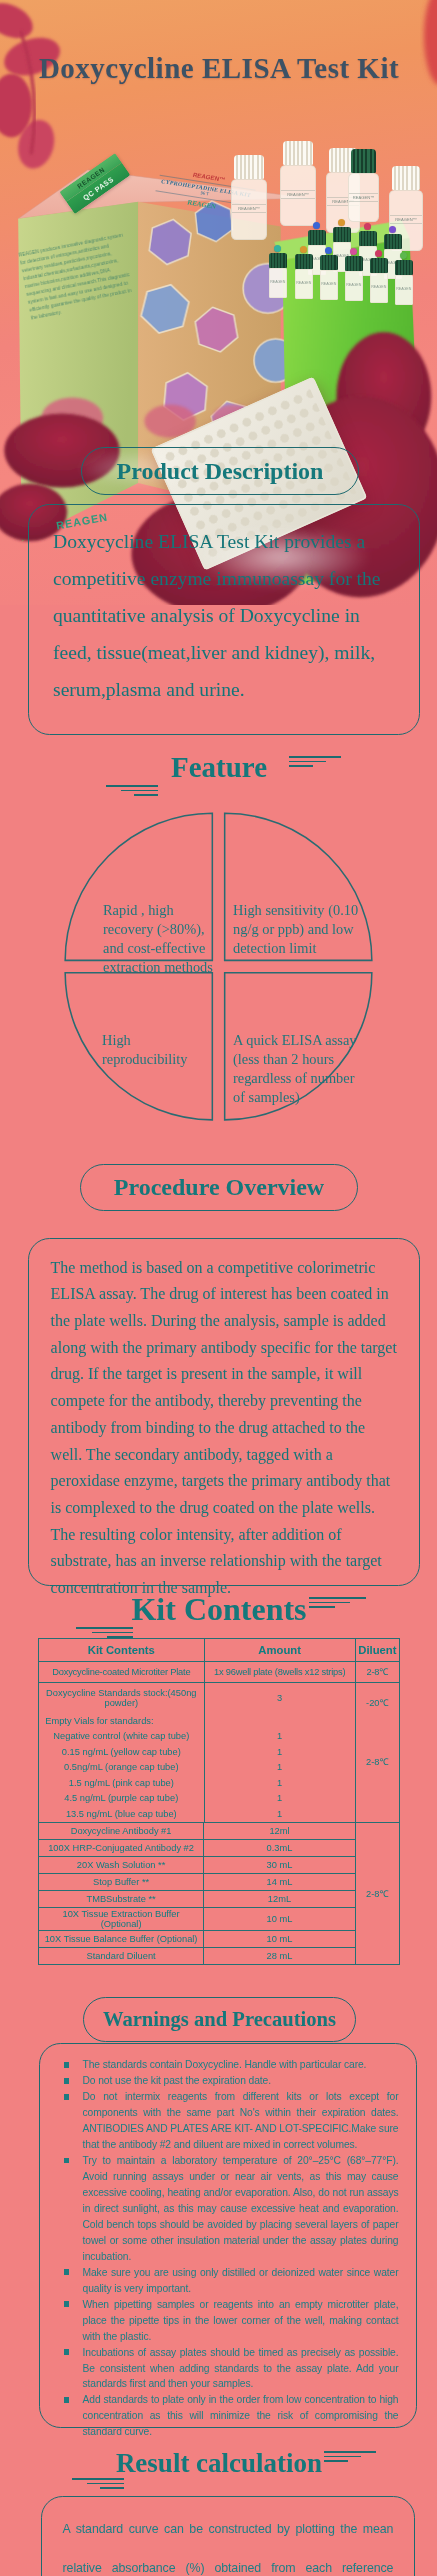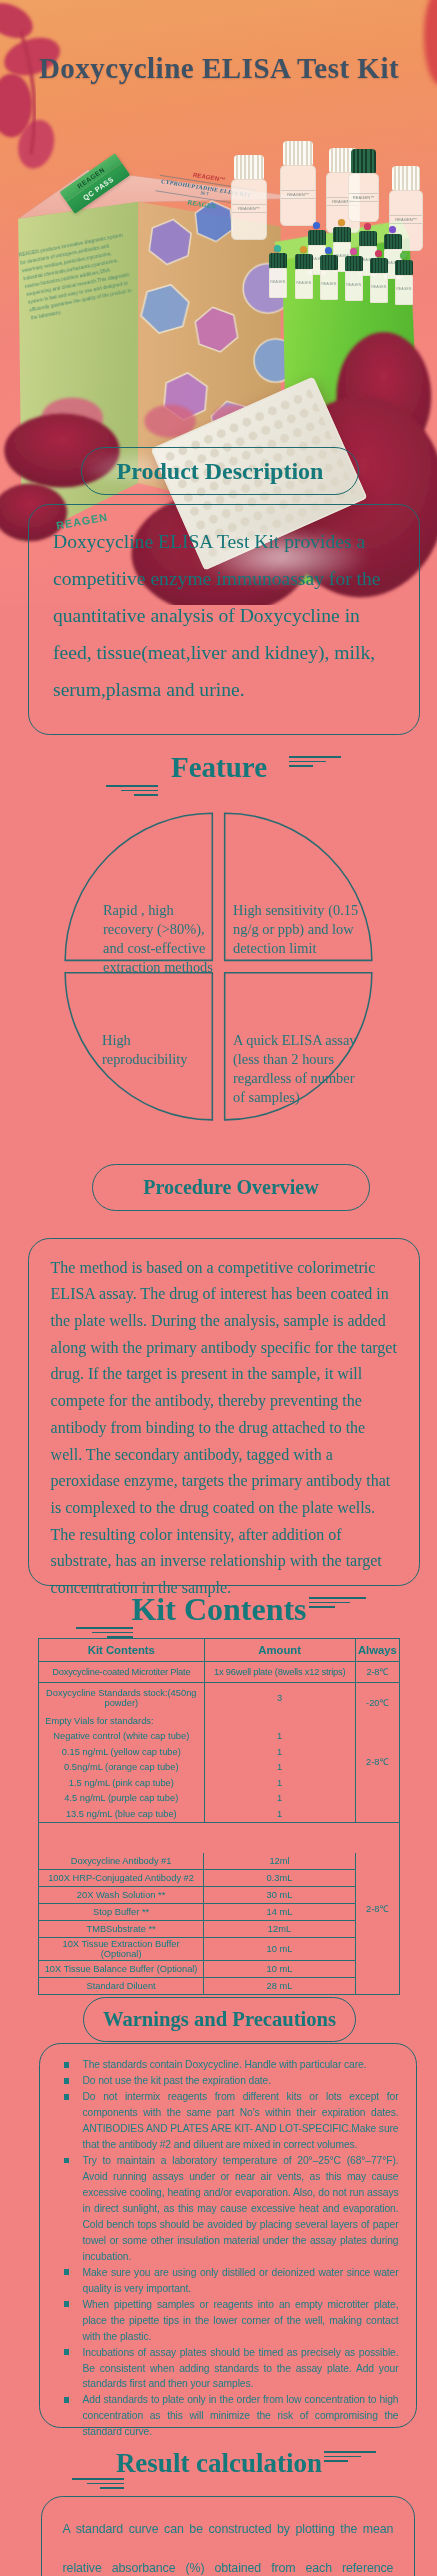--- a/index.html
+++ b/index.html
@@ -73,21 +73,21 @@
   .tcell:last-child{border-right:none;}
   #thead .tcell{font-weight:bold;font-size:11.3px;min-height:21.6px;}
   #plate-row .tcell{min-height:20.6px;letter-spacing:-0.2px;}
   #std-row{display:grid;grid-template-columns:46% 42% 12%;border-bottom:1px solid #256f74;}
   .std-col{border-right:1px solid #256f74;box-sizing:border-box;}
   .std-col:last-child{border-right:none;}
   .std-stock{height:30px;display:flex;align-items:center;justify-content:center;text-align:center;padding:0 4.1px;}
   .std-head{height:15.5px;display:flex;align-items:center;padding-left:6.2px;}
   .line30{height:15.5px;display:flex;align-items:center;justify-content:center;text-align:center;}
   #reagent-wrap{display:grid;grid-template-columns:88% 12%;}
-  #reagent-rows{border-right:1px solid #256f74;margin-top:30px;}
+  #reagent-rows{border-right:1px solid #256f74;}
   .rrow{display:grid;grid-template-columns:52.3% 47.7%;border-bottom:1px solid #256f74;}
   .rrow:last-child{border-bottom:none;}
   .rrow .tcell{min-height:16px;}
   #reagent-storage{display:flex;align-items:center;justify-content:center;}
   
   #warn-box{left:39px;top:2043px;width:378px;height:385px;padding:13.4px 17.5px 9.3px 15.5px;}
   .warn-item{position:relative;padding-left:27px;font-family:"Liberation Sans",sans-serif;
         font-size:10.3px;line-height:1.55;color:#1b7f86;text-align:justify;letter-spacing:-0.1px;}
   .warn-item .marker{position:absolute;left:8.2px;top:4.6px;width:5.7px;height:5.7px;background:#1d7a80;}
   
@@ -303,44 +303,44 @@
 
 <svg id="feature-circle" width="319" height="319" viewBox="0 0 620 620">
   <g fill="none" stroke="#2a6b72" stroke-width="3">
     <path d="M 298 14 A 286 286 0 0 0 12 300 L 298 300 Z"></path>
     <path d="M 608 300 A 286 286 0 0 0 322 14 L 322 300 Z"></path>
     <path d="M 12 324 A 286 286 0 0 0 298 610 L 298 324 Z"></path>
     <path d="M 322 610 A 286 286 0 0 0 608 324 L 322 324 Z"></path>
   </g>
 </svg>
 <div class="quad" style="left:103px;top:901px;width:117px;">Rapid , high recovery (&gt;80%), and cost-effective extraction methods</div>
-<div class="quad" style="left:233px;top:901px;width:129px;">High sensitivity (0.15 ng/g or ppb) and low detection limit</div>
+<div class="quad" style="left:233px;top:901px;width:129px;">High sensitivity (0.10 ng/g or ppb) and low detection limit</div>
 <div class="quad" style="left:102px;top:1031px;width:113px;">High reproducibility</div>
 <div class="quad" style="left:233px;top:1031px;width:125px;font-family:Liberation Serif, serif;">A quick ELISA assay (less than 2 hours regardless of number of samples)</div>
 
-<div class="pill" id="pill-procedure" style="left:92px;top:1164px;width:276px;height:45px;font-size:20px;">Procedure Overview</div>
+<div class="pill" id="pill-procedure" style="left:80px;top:1164px;width:276px;height:45px;font-size:24px;">Procedure Overview</div>
 <div class="rbox" id="proc-box" style="left:28px;top:1238px;width:392px;height:348px;padding:15.5px 21.6px;font-size:16px;line-height:1.67;">The method is based on a competitive colorimetric ELISA assay. The drug of interest has been coated in the plate wells. During the analysis, sample is added along with the primary antibody specific for the target drug. If the target is present in the sample, it will compete for the antibody, thereby preventing the antibody from binding to the drug attached to the well. The secondary antibody, tagged with a peroxidase enzyme, targets the primary antibody that is complexed to the drug coated on the plate wells. The resulting color intensity, after addition of substrate, has an inverse relationship with the target concentration in the sample.</div>
 
 <div class="bigheader" id="kit-header" style="top:1591px;font-size:32px;">Kit Contents</div>
 <div class="decor left" style="left:76px;top:1627px;width:57px;">
   <div class="dl" style="width:57px;"></div>
     <div class="dl" style="width:41px;"></div>
     <div class="dl" style="width:26px;"></div>
 </div>
 <div class="decor right" style="left:309px;top:1597px;width:57px;">
   <div class="dl" style="width:57px;"></div>
     <div class="dl" style="width:41px;"></div>
     <div class="dl" style="width:26px;"></div>
 </div>
 
 <div id="kit-table">
   <div class="trow" id="thead">
     <div class="tcell">Kit Contents</div>
     <div class="tcell">Amount</div>
-    <div class="tcell">Always</div>
+    <div class="tcell">Diluent</div>
   </div>
   <div class="trow" id="plate-row">
     <div class="tcell">Doxycycline-coated Microtiter Plate</div>
     <div class="tcell">1x 96well plate (8wells x12 strips)</div>
     <div class="tcell">2-8℃</div>
   </div>
   <div id="std-row">
     <div class="std-col">
       <div class="std-stock">Doxycycline Standards stock:(450ng powder)</div>
       <div class="std-head">Empty Vials for standards:</div>

